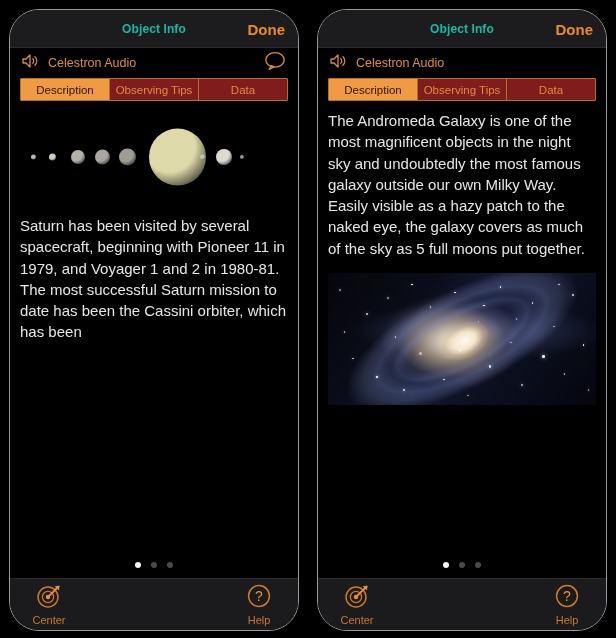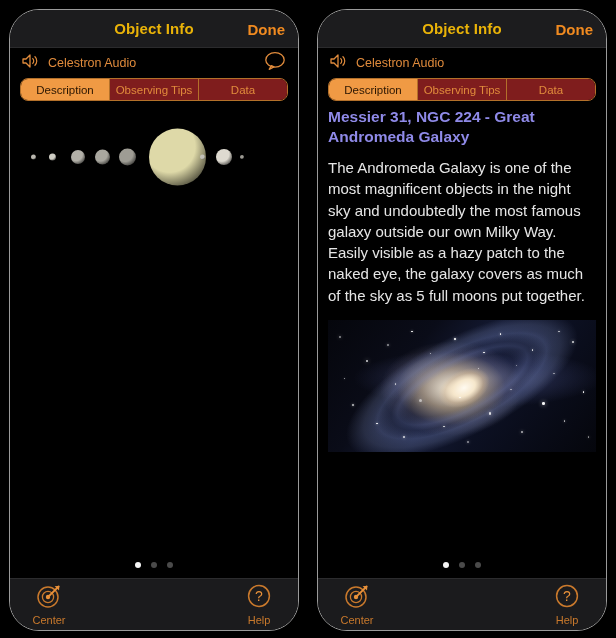--- a/index.html
+++ b/index.html
@@ -37,22 +37,22 @@
   .navbar {
     position: relative;
     flex: 0 0 38px;
     background: #1c1c1e;
     display: flex;
     align-items: center;
     justify-content: center;
     border-bottom: 1px solid #2b2b2d;
   }
   .nav-title {
-    color: #eab308;
-    font-size: 15px;
+    color: #14b8a6;
+    font-size: 12px;
     font-weight: bold;
     letter-spacing: .1px;
   }
   .nav-done {
     position: absolute;
     right: 13px;
     top: 50%;
     transform: translateY(-50%);
     color: #f08a20;
     font-size: 15px;
@@ -80,21 +80,21 @@
     top: 50%;
     transform: translateY(-50%);
   }
 
   
   .segmented {
     flex: 0 0 23px;
     margin: 0 10px 0 10px;
     display: flex;
     border: 1px solid #b3702a;
-    border-radius: 8px;
+    border-radius: 1px;
     overflow: hidden;
   }
   .seg {
     flex: 1;
     display: flex;
     align-items: center;
     justify-content: center;
     font-size: 11.5px;
     color: #e08b3c;
     background: #7f1d1d;
@@ -274,20 +274,21 @@
           <div class="moon" style="left: 4%; width: 5px; height: 5px; background: radial-gradient(circle at 36% 32%, rgb(185, 183, 174) 0%, rgb(185, 183, 174) 48%, rgba(0, 0, 0, 0.55) 100%);"></div>
           <div class="moon" style="left: 11%; width: 7px; height: 7px; background: radial-gradient(circle at 36% 32%, rgb(207, 205, 196) 0%, rgb(207, 205, 196) 48%, rgba(0, 0, 0, 0.55) 100%);"></div>
           <div class="moon" style="left: 19%; width: 14px; height: 14px; background: radial-gradient(circle at 36% 32%, rgb(178, 176, 168) 0%, rgb(178, 176, 168) 48%, rgba(0, 0, 0, 0.55) 100%);"></div>
           <div class="moon" style="left: 28%; width: 15px; height: 15px; background: radial-gradient(circle at 36% 32%, rgb(169, 167, 159) 0%, rgb(169, 167, 159) 48%, rgba(0, 0, 0, 0.55) 100%);"></div>
           <div class="moon" style="left: 37%; width: 17px; height: 17px; background: radial-gradient(circle at 36% 32%, rgb(158, 156, 148) 0%, rgb(158, 156, 148) 48%, rgba(0, 0, 0, 0.55) 100%);"></div>
           <div class="moon" style="left: 48%; width: 57px; height: 57px; background: radial-gradient(circle at 36% 32%, rgb(222, 217, 168) 0%, rgb(222, 217, 168) 48%, rgba(0, 0, 0, 0.55) 100%);"></div>
           <div class="moon" style="left: 67%; width: 5px; height: 5px; background: radial-gradient(circle at 36% 32%, rgb(195, 193, 184) 0%, rgb(195, 193, 184) 48%, rgba(0, 0, 0, 0.55) 100%);"></div>
           <div class="moon" style="left: 73%; width: 16px; height: 16px; background: radial-gradient(circle at 36% 32%, rgb(222, 218, 208) 0%, rgb(222, 218, 208) 48%, rgba(0, 0, 0, 0.55) 100%);"></div>
           <div class="moon" style="left: 82%; width: 4px; height: 4px; background: radial-gradient(circle at 36% 32%, rgb(156, 154, 147) 0%, rgb(156, 154, 147) 48%, rgba(0, 0, 0, 0.55) 100%);"></div>
         </div>
+      <div class="body-text left-body">Saturn has been visited by several spacecraft, beginning with Pioneer 11 in 1979, and Voyager 1 and 2 in 1980-81. The most successful Saturn mission to date has been the Cassini orbiter, which has been</div>
     </div>
 
     <div class="dots" id="dots-left">
         <div class="dot active"></div>
         <div class="dot"></div>
         <div class="dot"></div>
       </div>
 
     <div class="toolbar">
       <div class="tool-btn">
@@ -332,21 +333,20 @@
       <span class="audio-label">Celestron Audio</span>
     </div>
 
     <div class="segmented">
       <div class="seg active">Description</div>
       <div class="seg">Observing Tips</div>
       <div class="seg">Data</div>
     </div>
 
     <div class="content">
-      <div class="obj-title">Messier 31, NGC 224 - Great Andromeda Galaxy</div>
       <div class="body-text right-body">The Andromeda Galaxy is one of the most magnificent objects in the night sky and undoubtedly the most famous galaxy outside our own Milky Way. Easily visible as a hazy patch to the naked eye, the galaxy covers as much of the sky as 5 full moons put together.</div>
       <div class="andromeda-img" id="andromeda-img">
         <div class="arm arm1"></div>
         <div class="arm arm2"></div>
         <div class="core"></div>
       <div class="star" style="left: 4%; top: 12%; width: 2.2px; height: 2.2px; opacity: 0.55; box-shadow: rgba(255, 255, 255, 0.75) 0px 0px 3.52px;"></div>
           <div class="star" style="left: 9%; top: 64%; width: 1.6px; height: 1.6px; opacity: 0.69; box-shadow: rgba(255, 255, 255, 0.75) 0px 0px 2.56px;"></div>
           <div class="star" style="left: 14%; top: 30%; width: 2.6px; height: 2.6px; opacity: 0.83; box-shadow: rgba(255, 255, 255, 0.75) 0px 0px 4.16px;"></div>
           <div class="star" style="left: 18%; top: 78%; width: 1.5px; height: 1.5px; opacity: 0.97; box-shadow: rgba(255, 255, 255, 0.75) 0px 0px 2.4px;"></div>
           <div class="star" style="left: 22%; top: 18%; width: 1.8px; height: 1.8px; opacity: 0.55; box-shadow: rgba(255, 255, 255, 0.75) 0px 0px 2.88px;"></div>

